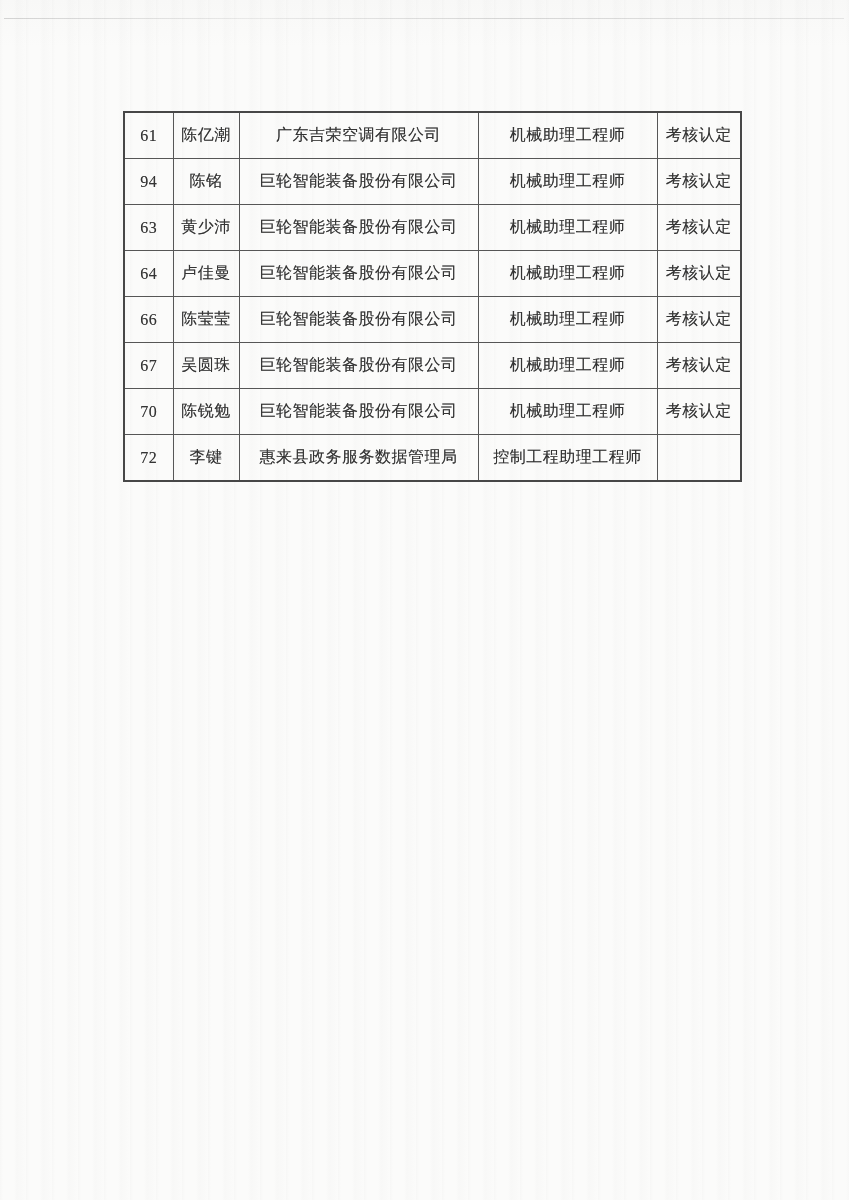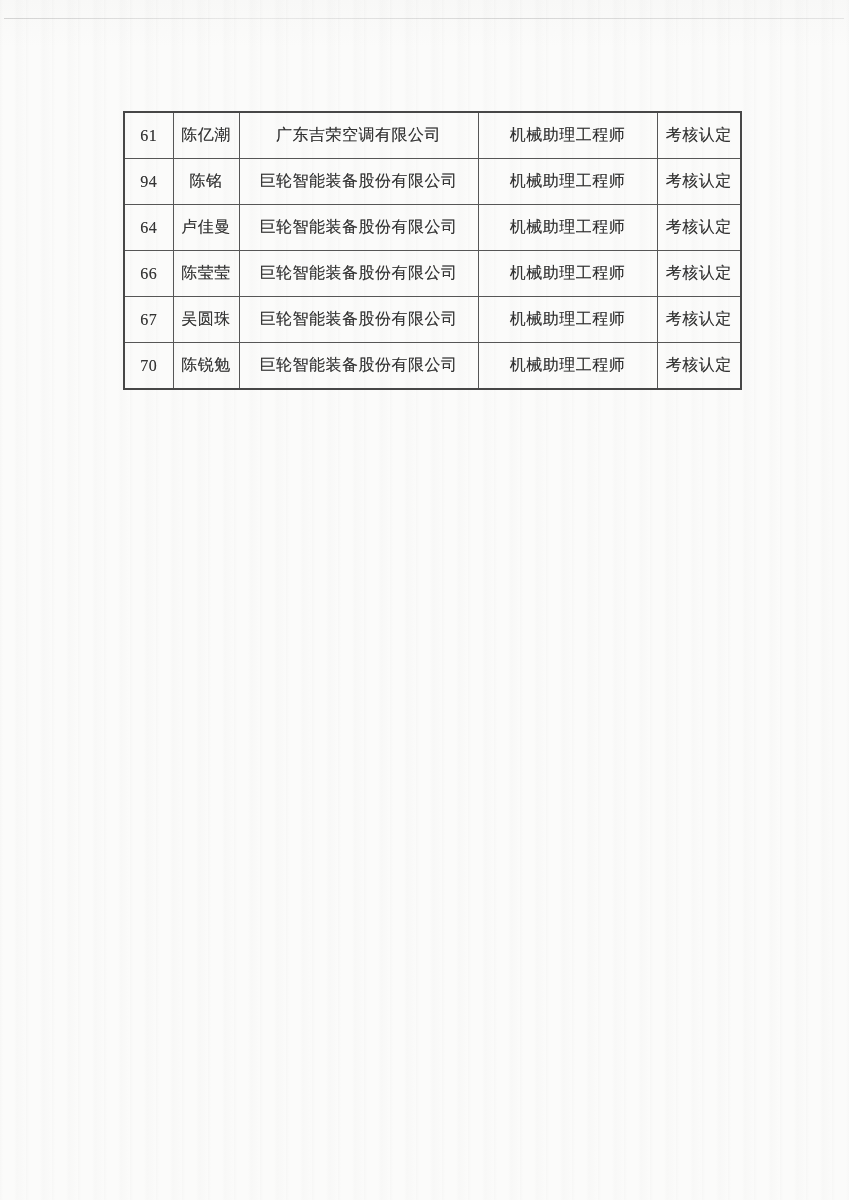--- a/index.html
+++ b/index.html
@@ -91,20 +91,27 @@
   </tr>
 
   <tr>
     <td class="col-number">94</td>
     <td class="col-name">陈铭</td>
     <td class="col-company">巨轮智能装备股份有限公司</td>
     <td class="col-title">机械助理工程师</td>
     <td class="col-cert">考核认定</td>
   </tr>
 
+  <tr>
+    <td class="col-number">63</td>
+    <td class="col-name">黄少沛</td>
+    <td class="col-company">巨轮智能装备股份有限公司</td>
+    <td class="col-title">机械助理工程师</td>
+    <td class="col-cert">考核认定</td>
+  </tr>
 
   <tr>
     <td class="col-number">64</td>
     <td class="col-name">卢佳曼</td>
     <td class="col-company">巨轮智能装备股份有限公司</td>
     <td class="col-title">机械助理工程师</td>
     <td class="col-cert">考核认定</td>
   </tr>
 
 
@@ -128,14 +135,21 @@
 
   <tr>
     <td class="col-number">70</td>
     <td class="col-name">陈锐勉</td>
     <td class="col-company">巨轮智能装备股份有限公司</td>
     <td class="col-title">机械助理工程师</td>
     <td class="col-cert">考核认定</td>
   </tr>
 
 
+  <tr>
+    <td class="col-number">72</td>
+    <td class="col-name">李键</td>
+    <td class="col-company">惠来县政务服务数据管理局</td>
+    <td class="col-title">控制工程助理工程师</td>
+    <td class="col-cert"></td>
+  </tr>
 </tbody>
 </table>
 
 </body></html>

